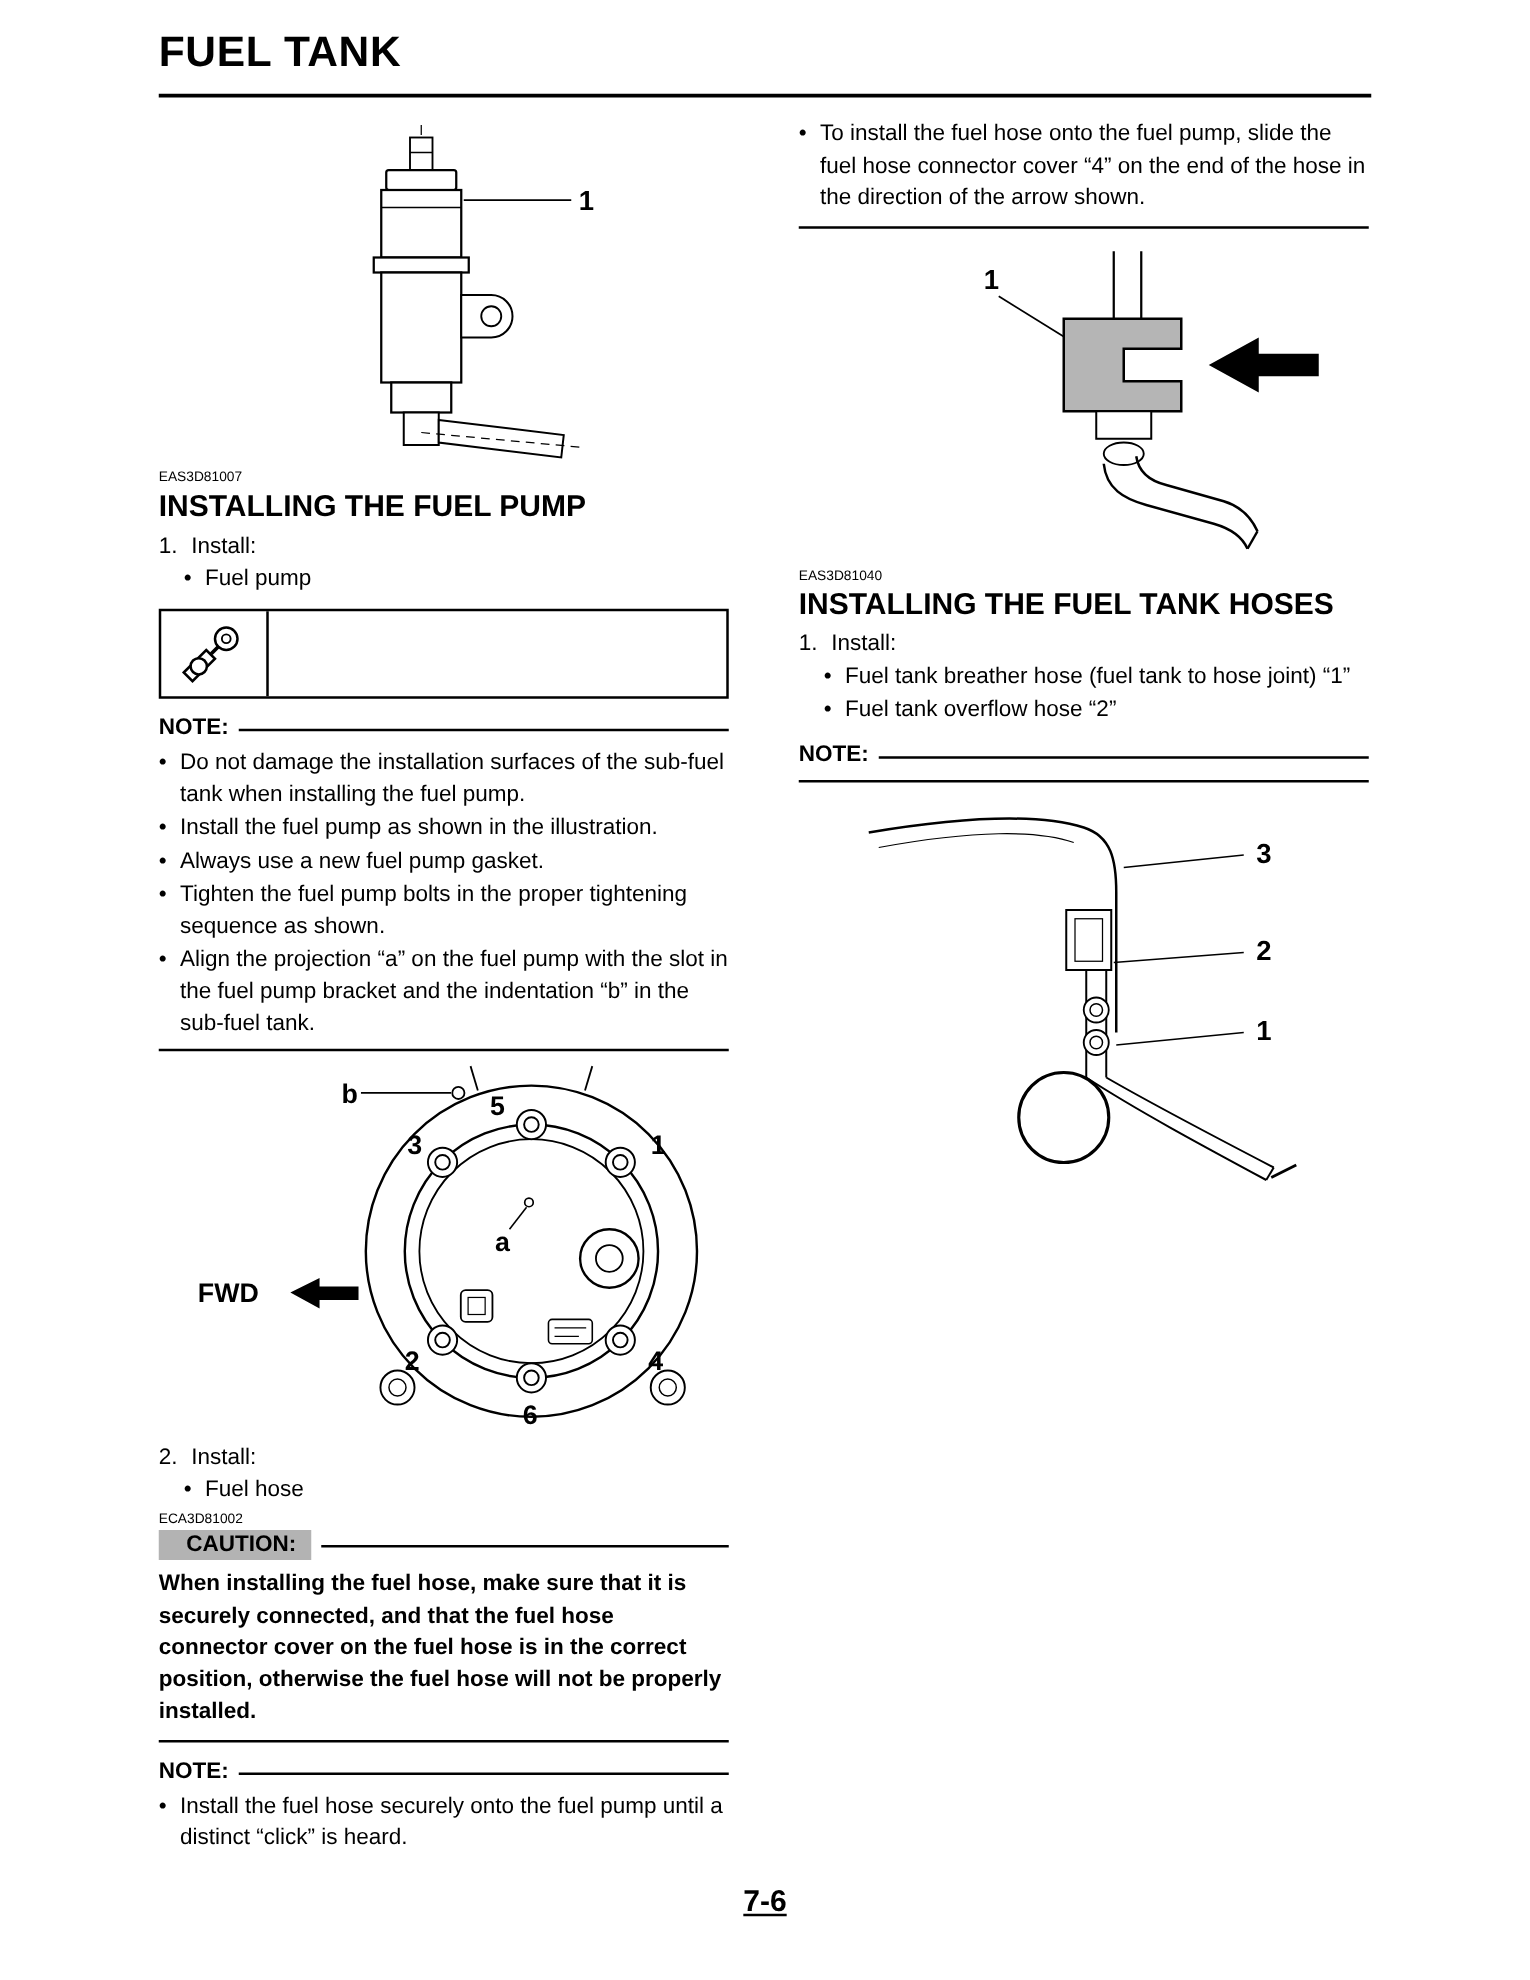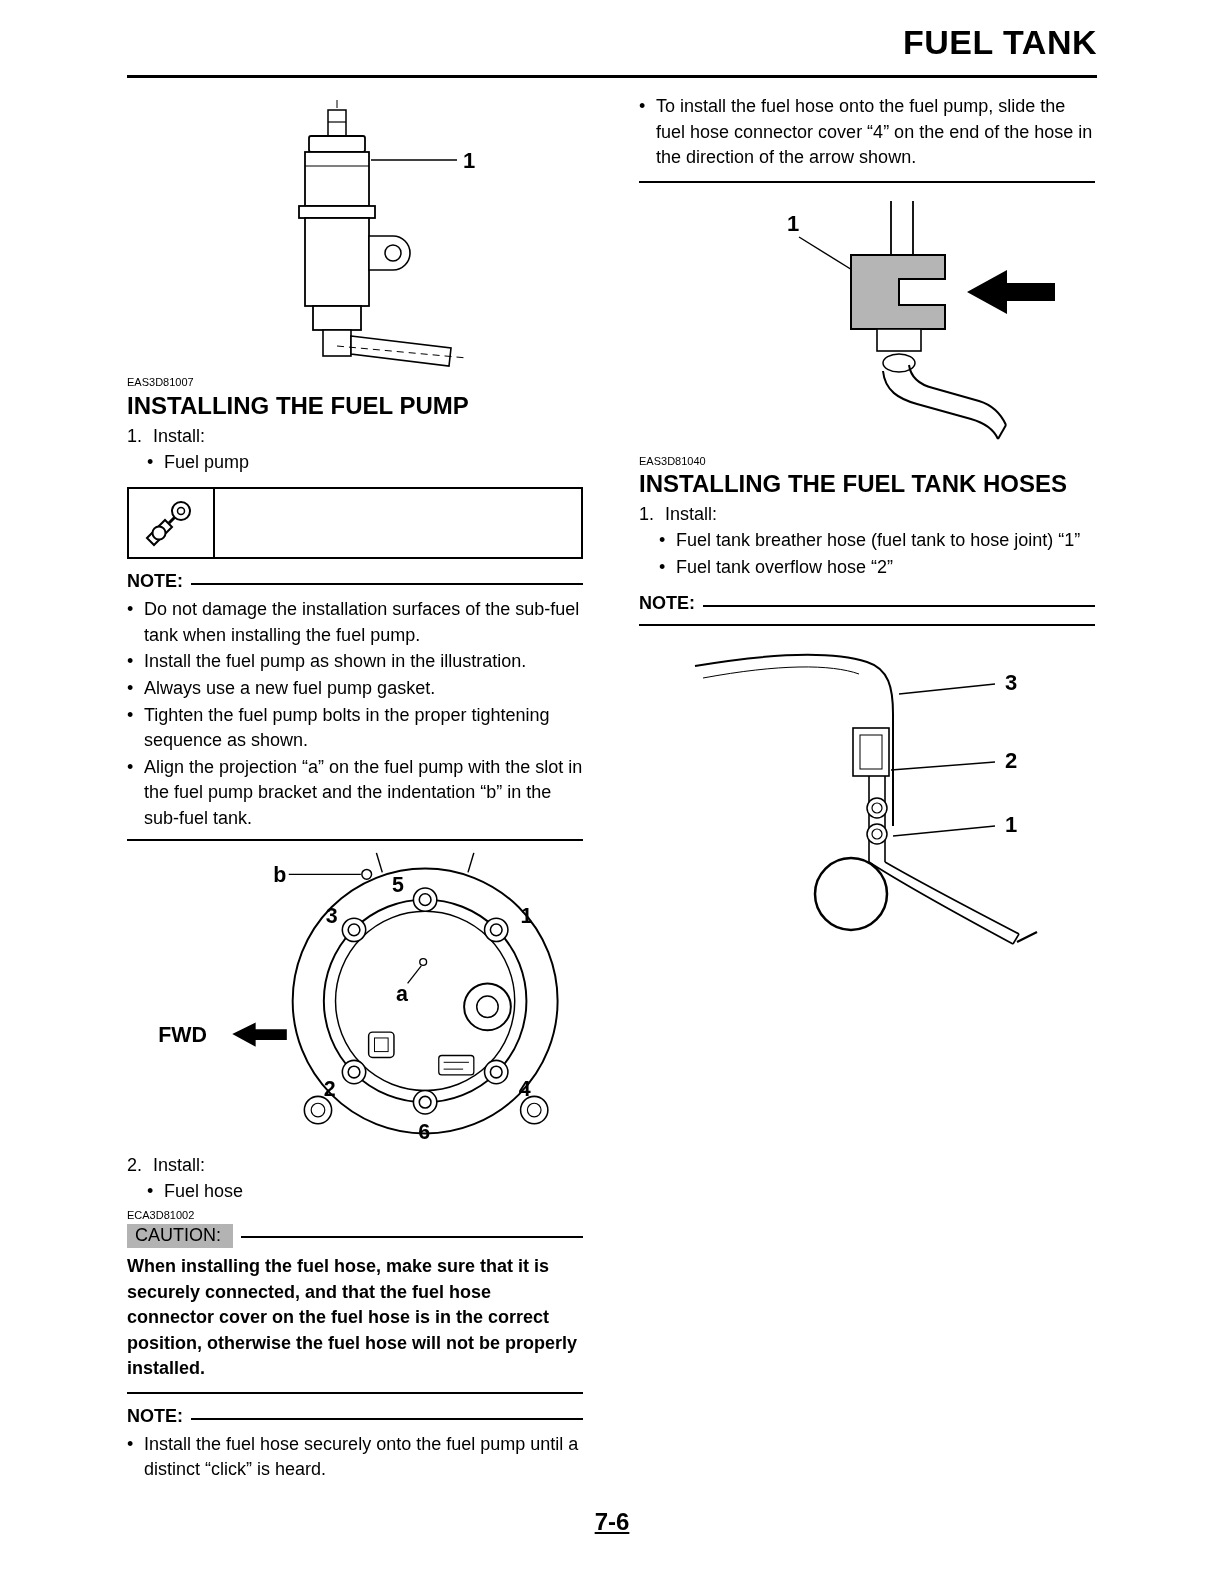--- a/index.html
+++ b/index.html
@@ -5,21 +5,21 @@
   * { margin:0; padding:0; box-sizing:border-box; }
   html,body { background:#fff; }
   body {
     width:1224px; height:1584px; position:relative;
     font-family:"Liberation Sans", sans-serif; color:#000;
     overflow:hidden;
   }
   .page { position:relative; width:1224px; height:1584px; padding:24px 127px 0 127px; }
 
   
-  .hdr { text-align:right; }
+  .hdr { text-align:left; }
   .hdr h1 { font-size:34px; font-weight:700; letter-spacing:.5px; line-height:1.1; }
   .hdr-rule { border-top:3px solid #000; margin-top:14px; margin-bottom:16px; }
 
   
   .columns { display:flex; gap:56px; }
   .col { width:456px; }
 
   
   .code { font-size:11px; line-height:1.2; margin-top:8px; }
   .heading { font-size:24px; font-weight:700; line-height:1.25; margin:1px 0 3px; }
@@ -35,21 +35,21 @@
   
   .torque-box { border:2.5px solid #000; display:flex; align-items:stretch; margin:12px 0 8px; min-height:72px; }
   .torque-icon-cell { width:86px; border-right:2.5px solid #000; display:flex; align-items:center; justify-content:center; }
   .torque-text { flex:1; display:flex; flex-direction:column; justify-content:center; align-items:center; gap:1px; padding:8px 4px; }
   .torque-text div { font-size:19px; font-weight:700; line-height:1.3; }
 
   
   .note-head { display:flex; margin-top:12px; margin-bottom:5px; }
   .note-label { font-size:18px; font-weight:700; white-space:nowrap; }
   .head-rule { flex:1; border-top:2px solid #000; margin-left:8px; margin-top:12px; }
-  .caution-label { font-size:18px; font-weight:400; background:#b3b3b3; padding:1px 12px 2px 8px; white-space:nowrap; }
+  .caution-label { font-size:18px; font-weight:700; background:#b3b3b3; padding:1px 12px 2px 22px; white-space:nowrap; }
   .close-rule { border-top:2px solid #000; margin:8px 0 6px; }
 
   
   .fig { display:flex; justify-content:center; }
   .fig svg { display:block; }
   .fig text { font-family:"Liberation Sans", sans-serif; font-weight:700; font-size:22px; fill:#000; }
   .fig-pump { margin:2px 0 6px; }
   .fig-seq { margin:8px 0 4px; }
   .fig-conn { margin:4px 0 6px; }
   .fig-hoses { margin:10px 0 0; }

